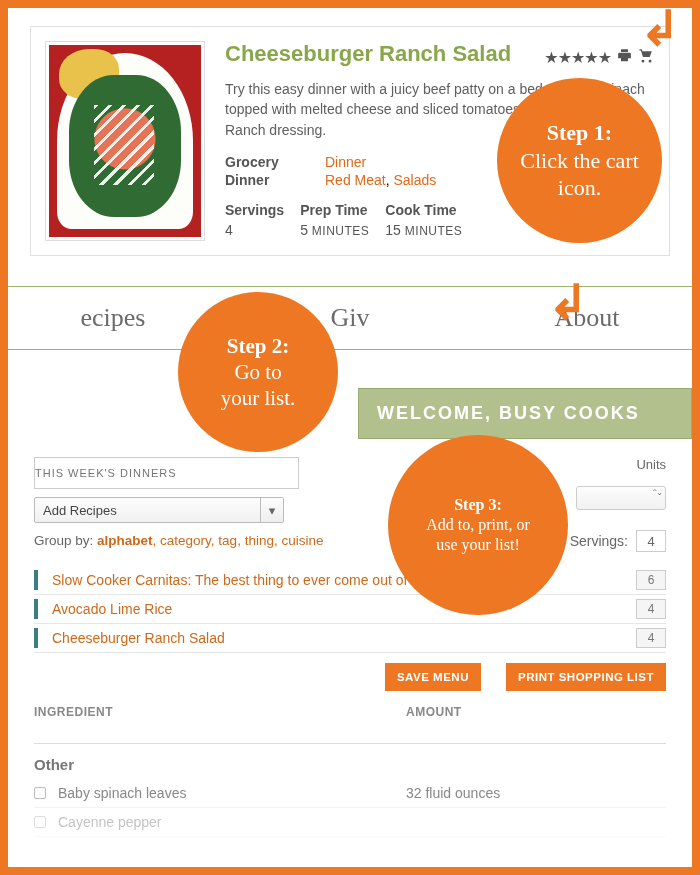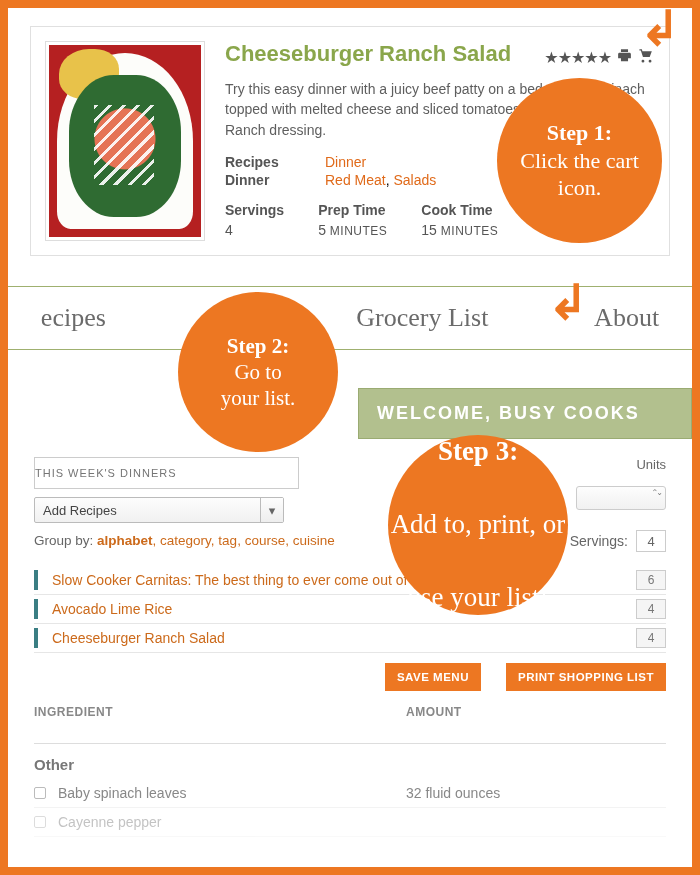--- a/index.html
+++ b/index.html
@@ -18,21 +18,21 @@
   .recipe-body { flex: 1; }
   .recipe-title { color: #8aa64b; font-size: 22px; font-weight: 600; margin-bottom: 6px; }
   .title-row { display: flex; justify-content: space-between; align-items: center; gap: 8px; }
   .icon-row { display: flex; align-items: center; gap: 5px; color: #555; }
   .stars { letter-spacing: -1px; font-size: 16px; color: #555; }
   .icon-row svg { width: 17px; height: 17px; fill: #555; }
   .desc { color: #5e5e5e; font-size: 14px; line-height: 1.45; margin: 6px 0 14px; }
   .meta-table { display: grid; grid-template-columns: 100px 1fr; row-gap: 2px; font-size: 14px; margin-bottom: 14px; }
   .meta-label { color: #555; font-weight: 600; }
   .meta-val a { color: #e06a1a; text-decoration: none; }
-  .timing { display: flex; gap: 34px; font-size: 14px; }
+  .timing { display: flex; gap: 16px; font-size: 14px; }
   .timing .tl { color: #555; font-weight: 600; margin-bottom: 4px; }
   .timing .tv { color: #555; }
   .smallcaps { font-variant: small-caps; font-size: 12px; letter-spacing: .5px; }
 
   .step-bubble { position: absolute; background: #ed7722; color: #fff; border-radius: 50%; display: flex; flex-direction: column; align-items: center; justify-content: center; text-align: center; font-family: "Georgia", serif; font-weight: 400; line-height: 1.25; z-index: 10; }
   .step-bubble .st { font-weight: 600; }
   .bubble1 { top: 70px; right: 30px; width: 165px; height: 165px; font-size: 22px; }
   .arrow { position: absolute; color: #ed7722; font-size: 48px; font-weight: 900; z-index: 11; transform: scaleX(-1); }
   .arrow1 { top: -8px; right: 12px; }
 
@@ -72,21 +72,21 @@
 
   .ing-head { display: flex; margin-top: 14px; padding-bottom: 24px; border-bottom: 1px solid #ddd; font-size: 12px; font-weight: 700; color: #888; letter-spacing: .5px; }
   .ing-head .c1 { flex: 1; }
   .ing-head .c2 { width: 260px; }
   .group-title { font-size: 15px; font-weight: 700; color: #777; margin: 12px 0 6px; }
   .ing-row { display: flex; align-items: center; padding: 6px 0; border-bottom: 1px solid #f3f3f3; color: #888; font-size: 14px; }
   .ing-row .cb { width: 12px; height: 12px; border: 1px solid #bbb; border-radius: 2px; margin-right: 12px; }
   .ing-row .n { flex: 1; }
   .ing-row .amt { width: 260px; }
 
-  .bubble3 { top: -4px; left: 380px; width: 180px; height: 180px; font-size: 27px; justify-content: space-between; }
+  .bubble3 { top: -4px; left: 380px; width: 180px; height: 180px; font-size: 16px; }
 </style>
 </head>
 <body>
 
 <div class="frame">
 
   <div class="panel1">
     <div class="card">
       <div class="thumb">
         <div class="thumb-inner">
@@ -104,21 +104,21 @@
             <span><svg viewBox="0 0 24 24">
                   <path d="M19 8H5c-1.1 0-2 .9-2 2v6h4v4h10v-4h4v-6c0-1.1-.9-2-2-2zM7 3h10v4H7z"></path>
                 </svg></span>
             <span><svg viewBox="0 0 24 24">
                   <path d="M7 18a2 2 0 100 4 2 2 0 000-4zm10 0a2 2 0 100 4 2 2 0 000-4zM7.5 14h9l3-8H6.2L5.5 3H2v2h2l3 9z"></path>
                 </svg></span>
           </div>
         </div>
         <p class="desc">Try this easy dinner with a juicy beef patty on a bed of baby spinach topped with melted cheese and sliced tomatoes, and drizzled with Ranch dressing.</p>
         <div class="meta-table">
-          <div class="meta-label">Recipes</div>
+          <div class="meta-label">Grocery</div>
           <div class="meta-val"><a>Dinner</a></div>
           <div class="meta-label">Dinner</div>
           <div class="meta-val">
             <a>Red Meat</a>,
             <a>Salads</a>
           </div>
         </div>
         <div class="timing">
           <div>
               <div class="tl">Servings</div>
@@ -140,42 +140,41 @@
       <div class="st">Step 1:</div>
       <div>Click the cart icon.</div>
     </div>
   </div>
 
   <div class="panel2">
     <div class="navbar-clip">
       <div class="navbar">
         <span class="nitem">ecipes</span>
         <span class="nitem">Giv</span>
-        <span class="nitem">Grocery List</span>
         <span class="nitem">About</span>
       </div>
     </div>
     <div class="welcome">WELCOME, BUSY COOKS</div>
     <div class="arrow arrow2">↳</div>
     <div class="step-bubble bubble2">
       <div class="st">Step 2:</div>
       <div>Go to</div>
       <div>your list.</div>
     </div>
   </div>
 
   <div class="panel3">
     <div class="row1">
       <div>
         <input class="week-input" placeholder="THIS WEEK'S DINNERS" style="">
         <div class="add-recipes">
             <span>Add Recipes</span>
           </div>
         <div class="groupby">
-          <span class="lbl">Group by: </span><b>alphabet</b>, <span>category</span>, <span>tag</span>, <span>course</span>, <span>cuisine</span>
+          <span class="lbl">Group by: </span><b>alphabet</b>, <span>category</span>, <span>tag</span>, <span>thing</span>, <span>cuisine</span>
         </div>
       </div>
       <div class="units-row">
         <div class="units-label">Units</div>
         <div class="select-stub"></div>
         <div class="serv-row">
           <span>Servings:</span>
           <span class="num-box">4</span>
         </div>
       </div>

